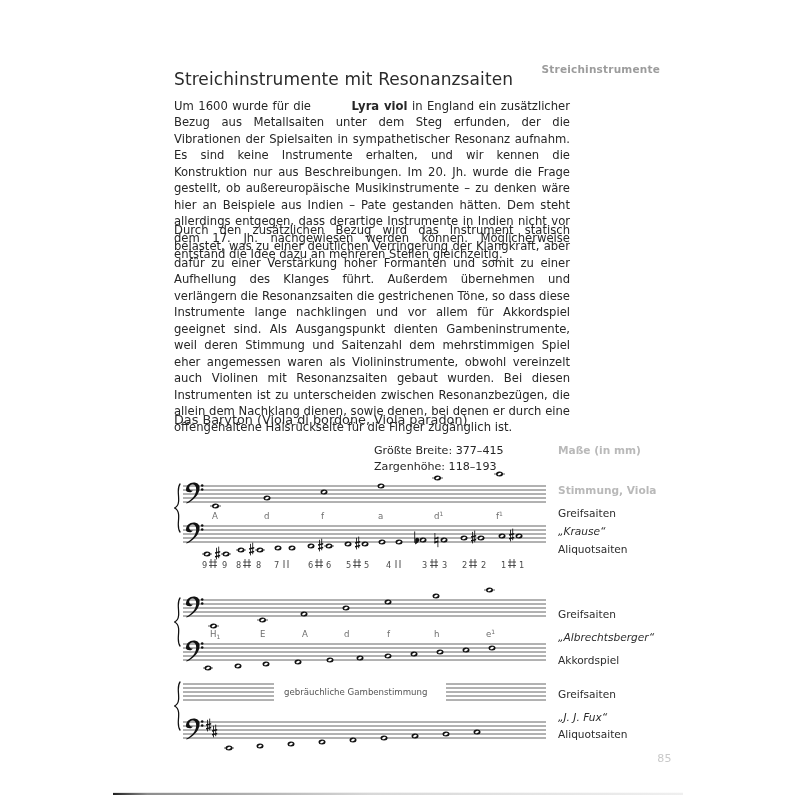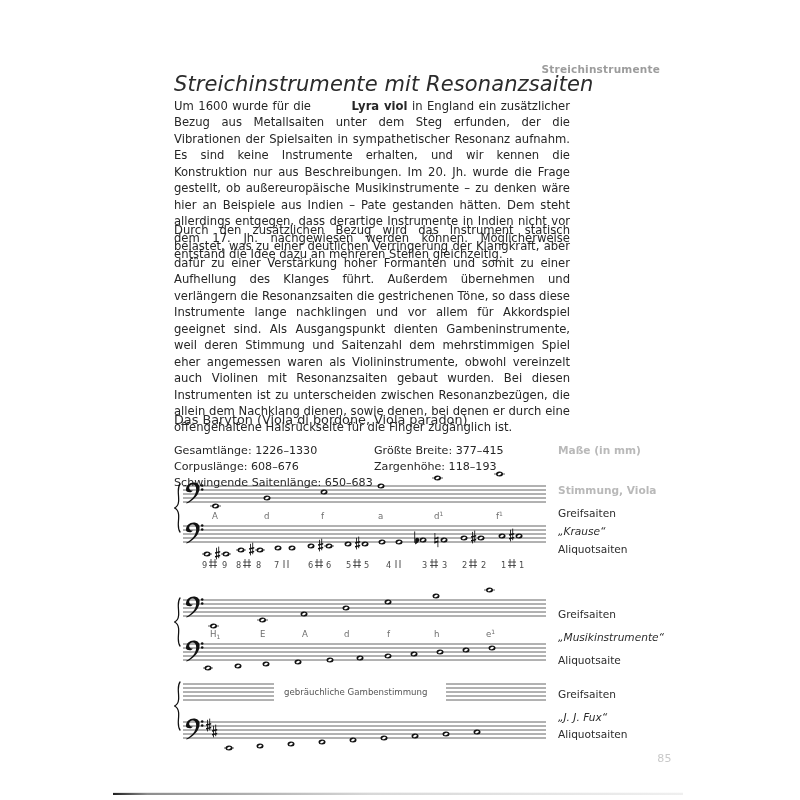--- a/index.html
+++ b/index.html
@@ -31,25 +31,24 @@
     color: #9c9c9c;
     font-weight: 600;
     margin-top: 32px;
   }
 
   
   .headline {
     position: absolute;
     left: 174px;
     top: 58px;
-    font-size: 21px;
+    font-size: 17px;
     font-weight: 400;
     letter-spacing: .1px;
     color: #2b2b2b;
-    font-style: italic;
   }
 
   
   .bodytext {
     position: absolute;
     left: 174px;
     width: 396px;
     font-size: 11.6px;
     line-height: 16.45px;
     text-align: justify;
@@ -175,41 +174,36 @@
       <span>Um 1600 wurde für die </span><b>Lyra viol</b><span> in England ein zusätzlicher Bezug aus Metallsaiten unter dem Steg erfunden, der die Vibrationen der Spielsaiten in sympathetischer Resonanz aufnahm. Es sind keine Instrumente erhalten, und wir kennen die Konstruktion nur aus Beschreibungen. Im 20. Jh. wurde die Frage gestellt, ob außereuropäische Musikinstrumente – zu denken wäre hier an Beispiele aus Indien – Pate gestanden hätten. Dem steht allerdings entgegen, dass derartige Instrumente in Indien nicht vor dem 17. Jh. nachgewiesen werden können. Möglicherweise entstand die Idee dazu an mehreren Stellen gleichzeitig.</span>
     </p>
   </div>
 
   <div class="bodytext" id="para2">
     <p>Durch den zusätzlichen Bezug wird das Instrument statisch belastet, was zu einer deutlichen Verringerung der Klangkraft, aber dafür zu einer Verstärkung hoher Formanten und somit zu einer Aufhellung des Klanges führt. Außerdem übernehmen und verlängern die Resonanzsaiten die gestrichenen Töne, so dass diese Instrumente lange nachklingen und vor allem für Akkordspiel geeignet sind. Als Ausgangspunkt dienten Gambeninstrumente, weil deren Stimmung und Saitenzahl dem mehrstimmigen Spiel eher angemessen waren als Violininstrumente, obwohl vereinzelt auch Violinen mit Resonanzsaiten gebaut wurden. Bei diesen Instrumenten ist zu unterscheiden zwischen Resonanzbezügen, die allein dem Nachklang dienen, sowie denen, bei denen er durch eine offengehaltene Halsrückseite für die Finger zugänglich ist.</p>
   </div>
 
   <div class="subhead">Das Baryton (Viola di bordone, Viola paradon)</div>
 
-  <div class="meas" id="meas-col1">
-    <div>Gesamtlänge: 1226–1330</div>
-    <div>Corpuslänge: 608–676</div>
-    <div>Schwingende Saitenlänge: 650–683</div>
-  </div>
 
   <div class="meas" id="meas-col2">
     <div>Größte Breite: 377–415</div>
     <div>Zargenhöhe: 118–193</div>
   </div>
 
   <div class="side-grey" id="grey-masse">Maße (in mm)</div>
   <div class="side-grey" id="grey-stimmung">Stimmung, Viola</div>
 
   <div class="side-label" style="top:507px;">Greifsaiten</div>
   <div class="side-label ital" style="top:525px;">„Krause“</div>
   <div class="side-label" style="top:543px;">Aliquotsaiten</div>
 
   <div class="side-label" style="top:608px;">Greifsaiten</div>
-  <div class="side-label ital" style="top:631px;">„Musikinstrumente“</div>
-  <div class="side-label" style="top:654px;">Aliquotsaite</div>
+  <div class="side-label ital" style="top:631px;">„Albrechtsberger“</div>
+  <div class="side-label" style="top:654px;">Akkordspiel</div>
 
   <div class="side-label" style="top:688px;">Greifsaiten</div>
   <div class="side-label ital" style="top:711px;">„J. J. Fux“</div>
   <div class="side-label" style="top:728px;">Aliquotsaiten</div>
 
   <div class="folio">85</div>
 
   <div class="music">
     <svg width="400" height="290" viewBox="0 0 400 290" xmlns="http://www.w3.org/2000/svg">
       <defs>

